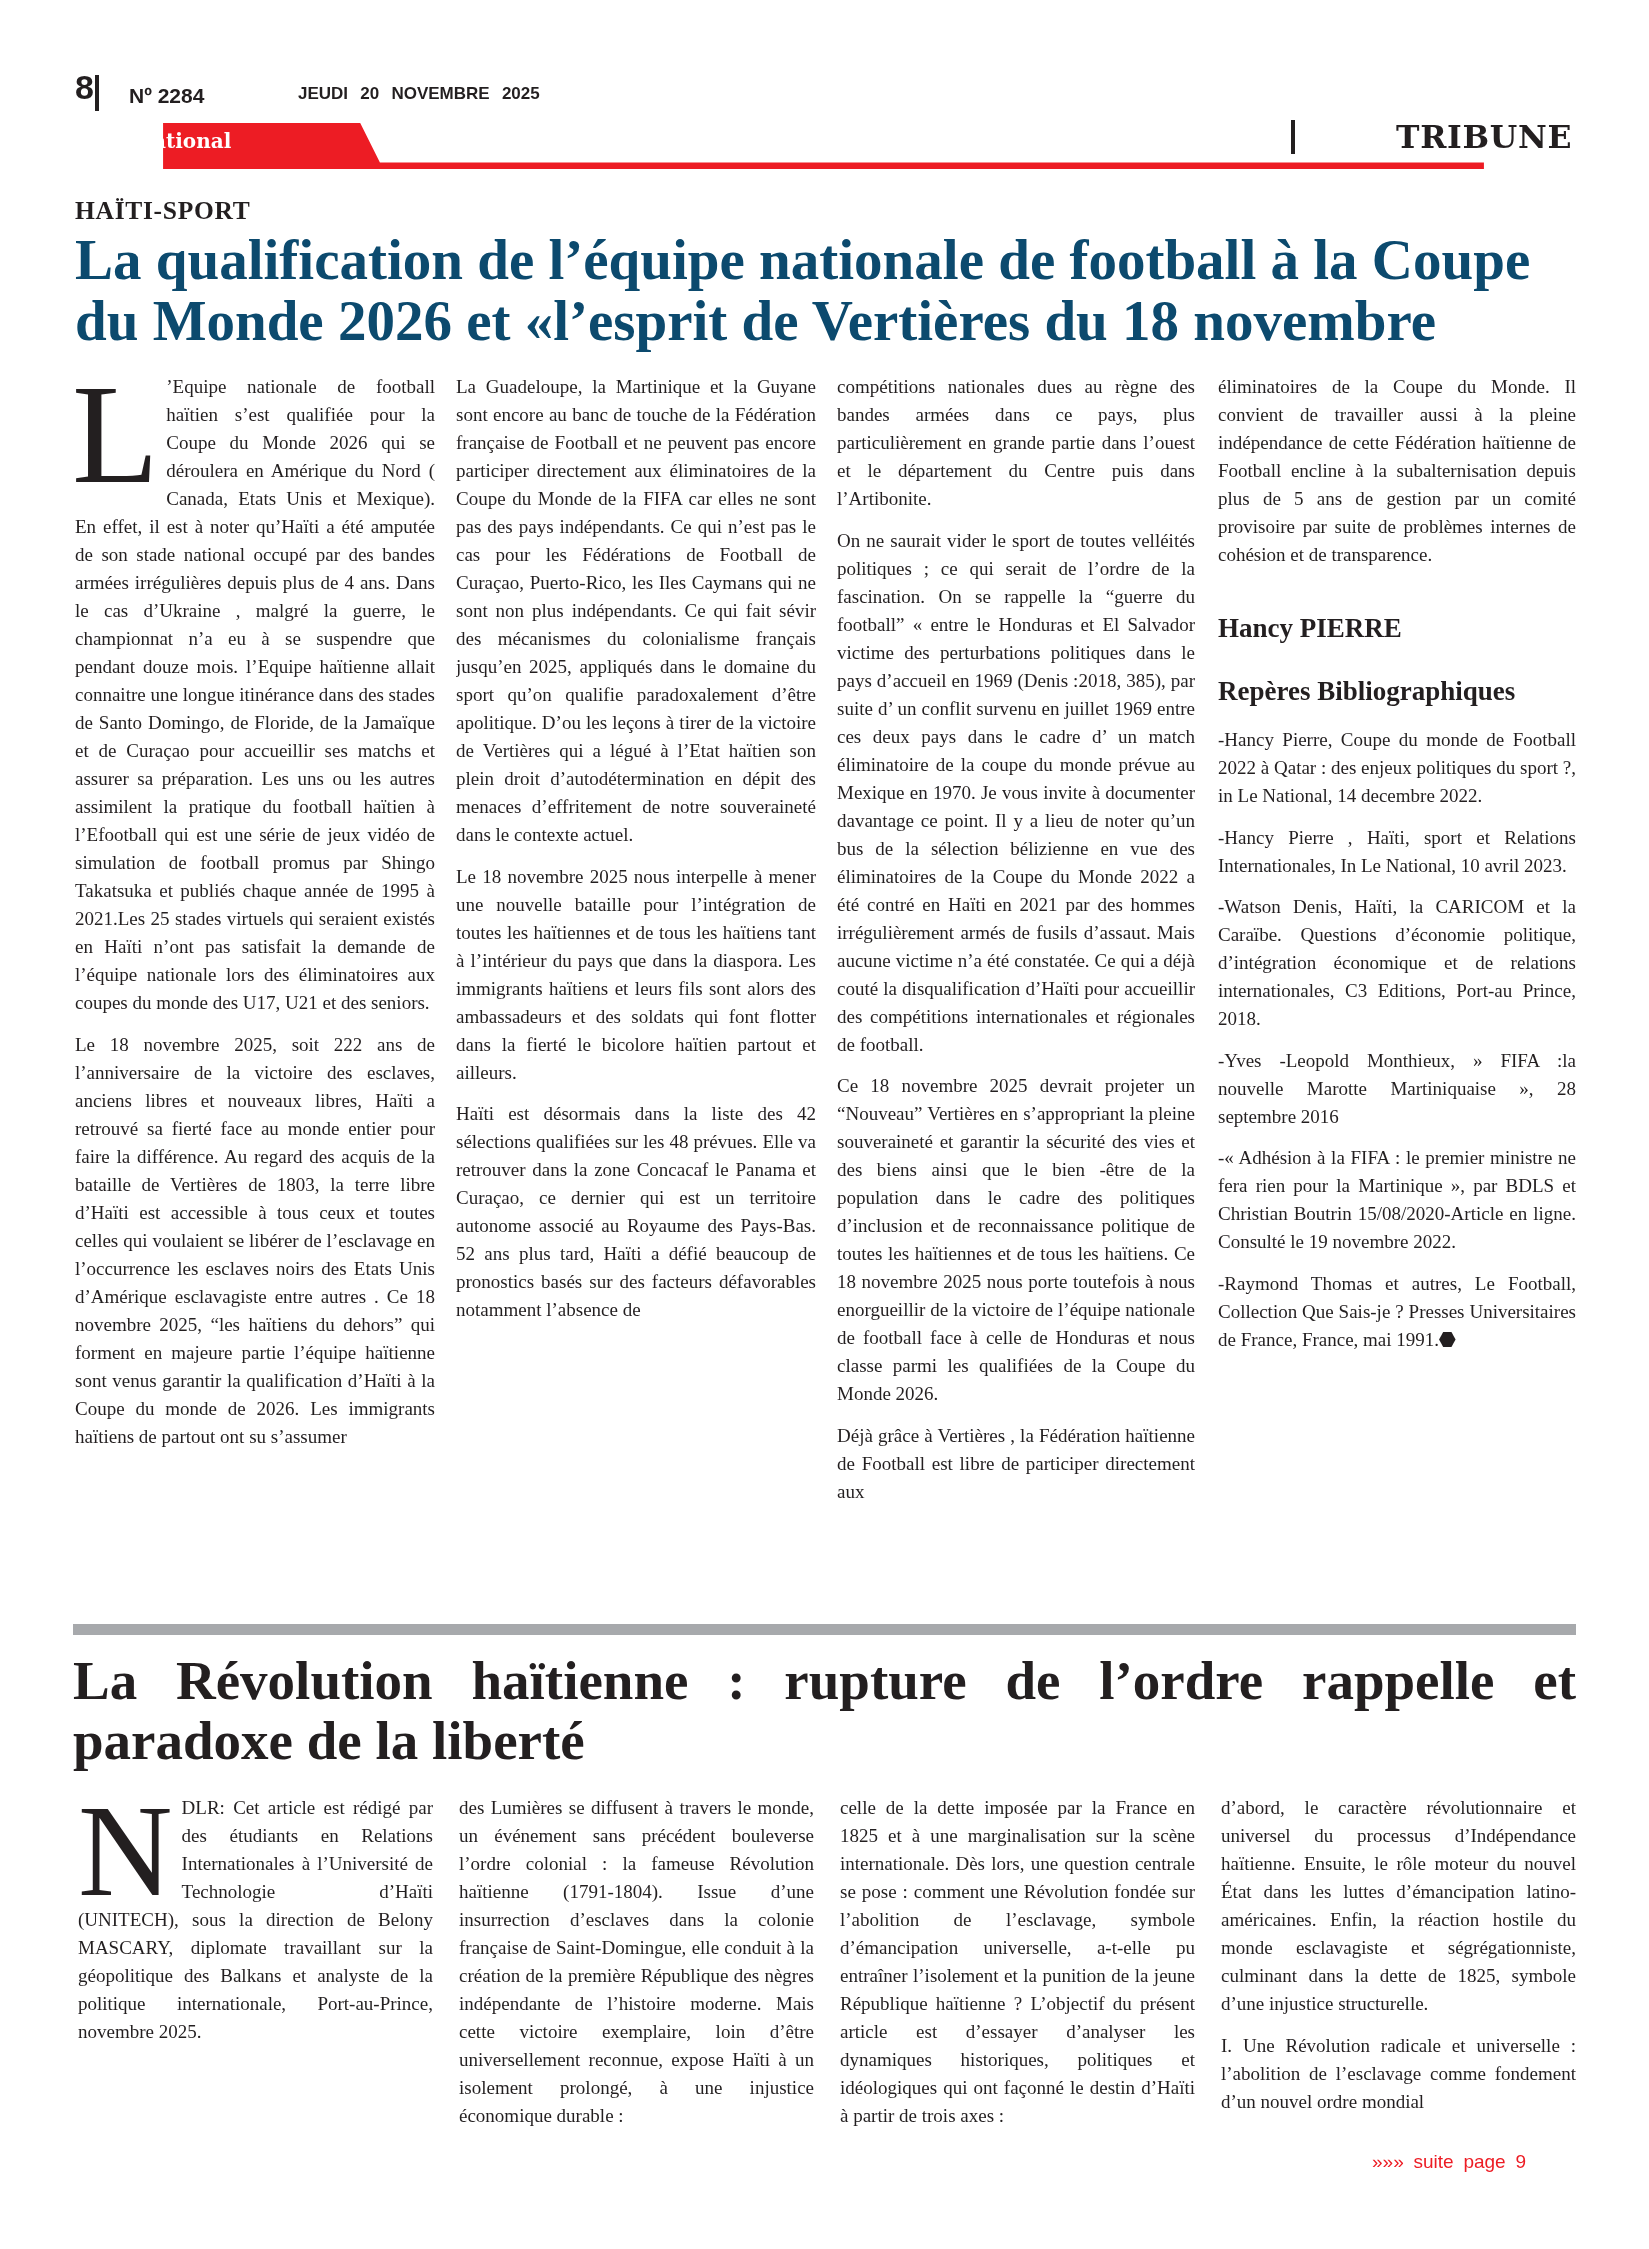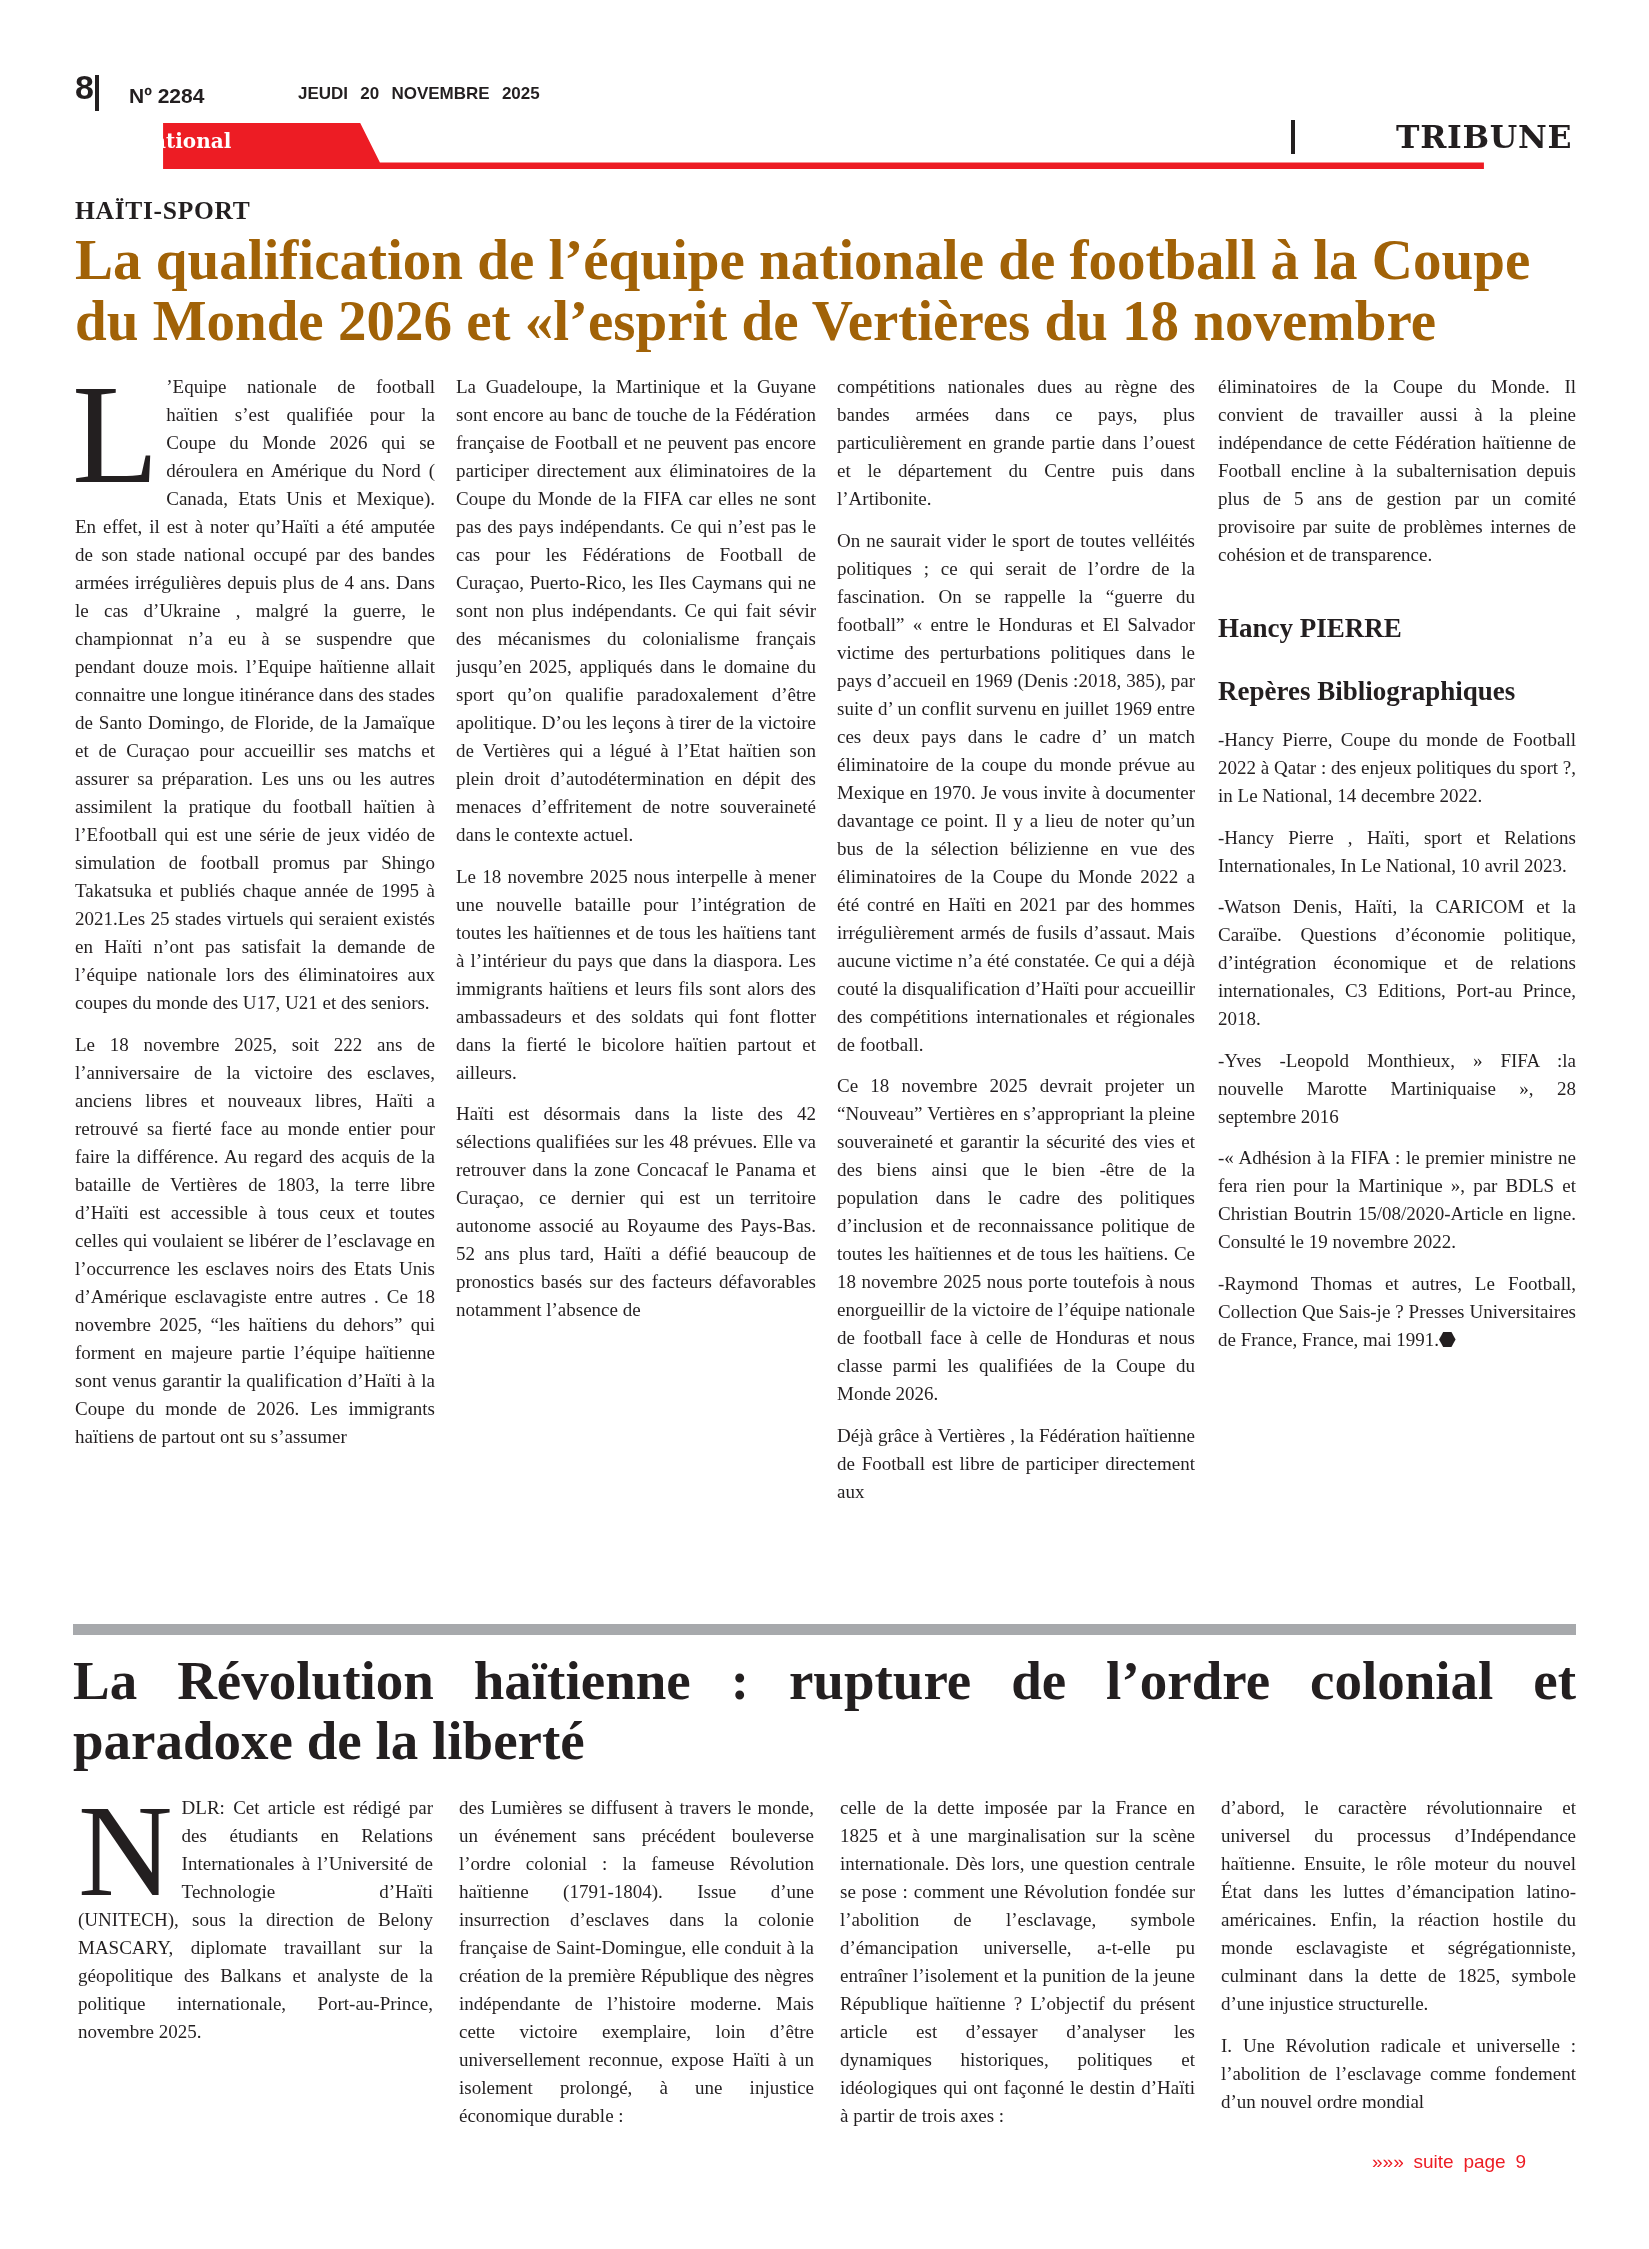--- a/index.html
+++ b/index.html
@@ -11,21 +11,21 @@
   .page-num-bar { left: 90px; top: 75px; width: 3.7px; height: 36px; background: #231f20; }
   .issue { left: 129px; top: 84px; font-family: "Liberation Sans", sans-serif; font-weight: bold; font-size: 21px; color: #231f20; }
   .date { left: 298px; top: 84px; font-family: "Liberation Sans", sans-serif; font-weight: bold; font-size: 17px; color: #231f20; word-spacing: 7.5px; }
   .brand-shape { left: 70px; top: 123px; width: 1507px; height: 46px; }
   .brand-text { left: 101px; top: 129px; font-family: "DejaVu Serif", serif; font-weight: bold; font-size: 20px; color: #ffffff; letter-spacing: 0px; }
   .section-bar { left: 1291px; top: 120px; width: 3.7px; height: 34px; background: #231f20; }
   .section-label { left: 1396px; top: 118px; font-family: "DejaVu Serif", serif; font-weight: bold; font-size: 31.5px; color: #231f20; letter-spacing: 0.7px; }
 
   
   .kicker { left: 75px; top: 196px; font-family: "Liberation Serif", serif; font-weight: bold; font-size: 25.5px; color: #231f20; letter-spacing: 0.7px; }
-  .headline1 { left: 75px; top: 229px; width: 1507px; font-family: "Liberation Serif", serif; font-weight: bold; font-size: 57px; line-height: 61px; color: #a16207; }
+  .headline1 { left: 75px; top: 229px; width: 1507px; font-family: "Liberation Serif", serif; font-weight: bold; font-size: 57px; line-height: 61px; color: #0c4a6e; }
 
   
   .col { position: absolute; font-family: "Liberation Serif", serif; font-size: 19px; line-height: 28px; color: #231f20; text-align: justify; }
   .col p { margin: 0 0 13.5px 0; }
   .col1 { left: 75px; top: 373px; width: 360px; height: 1230px; overflow: hidden; }
   .col2 { left: 456px; top: 373px; width: 360px; height: 1230px; overflow: hidden; }
   .col3 { left: 837px; top: 373px; width: 358px; height: 1230px; overflow: hidden; }
   .col4 { left: 1218px; top: 373px; width: 358px; height: 1230px; overflow: hidden; }
   .dropcap { float: left; font-family: "Liberation Serif", serif; font-size: 142px; line-height: 112px; margin: 4.5px 7.5px 0 -3px; color: #231f20; }
   .dropcap-n { float: left; font-family: "Liberation Serif", serif; font-size: 131px; line-height: 97px; margin: 7.5px 9px 0 0; color: #231f20; }
@@ -90,21 +90,21 @@
   <p>-Hancy Pierre, Coupe du monde de Football 2022 à Qatar : des enjeux politiques du sport ?, in Le National, 14 decembre 2022.</p>
   <p>-Hancy Pierre , Haïti, sport et Relations Internationales, In Le National, 10 avril 2023.</p>
   <p>-Watson Denis, Haïti, la CARICOM et la Caraïbe. Questions d’économie politique, d’intégration économique et de relations internationales, C3 Editions, Port-au Prince, 2018.</p>
   <p>-Yves -Leopold Monthieux, » FIFA :la nouvelle Marotte Martiniquaise », 28 septembre 2016</p>
   <p>-« Adhésion à la FIFA : le premier ministre ne fera rien pour la Martinique », par BDLS et Christian Boutrin 15/08/2020-Article en ligne. Consulté le 19 novembre 2022.</p>
   <p><span>-Raymond Thomas et autres, Le Football, Collection Que Sais-je ? Presses Universitaires de France, France, mai 1991.</span><span class="end-mark"></span></p>
 </div>
 
 <div class="abs gray-rule"></div>
 
-<h1 class="abs headline2" style="margin:0;">La Révolution haïtienne : rupture de l’ordre colonial et paradoxe de la liberté</h1>
+<h1 class="abs headline2" style="margin:0;">La Révolution haïtienne : rupture de l’ordre rappelle et paradoxe de la liberté</h1>
 
 <div class="col col2-1">
   <span class="dropcap-n">N</span>
   <p>DLR: Cet article est rédigé par des étudiants en Relations Internationales à l’Université de Technologie d’Haïti (UNITECH), sous la direction de Belony MASCARY, diplomate travaillant sur la géopolitique des Balkans et analyste de la politique internationale, Port-au-Prince, novembre 2025.</p>
 </div>
 
 <div class="col col2-2">
   <p>des Lumières se diffusent à travers le monde, un événement sans précédent bouleverse l’ordre colonial : la fameuse Révolution haïtienne (1791-1804). Issue d’une insurrection d’esclaves dans la colonie française de Saint-Domingue, elle conduit à la création de la première République des nègres indépendante de l’histoire moderne. Mais cette victoire exemplaire, loin d’être universellement reconnue, expose Haïti à un isolement prolongé, à une injustice économique durable :</p>
 </div>
 

